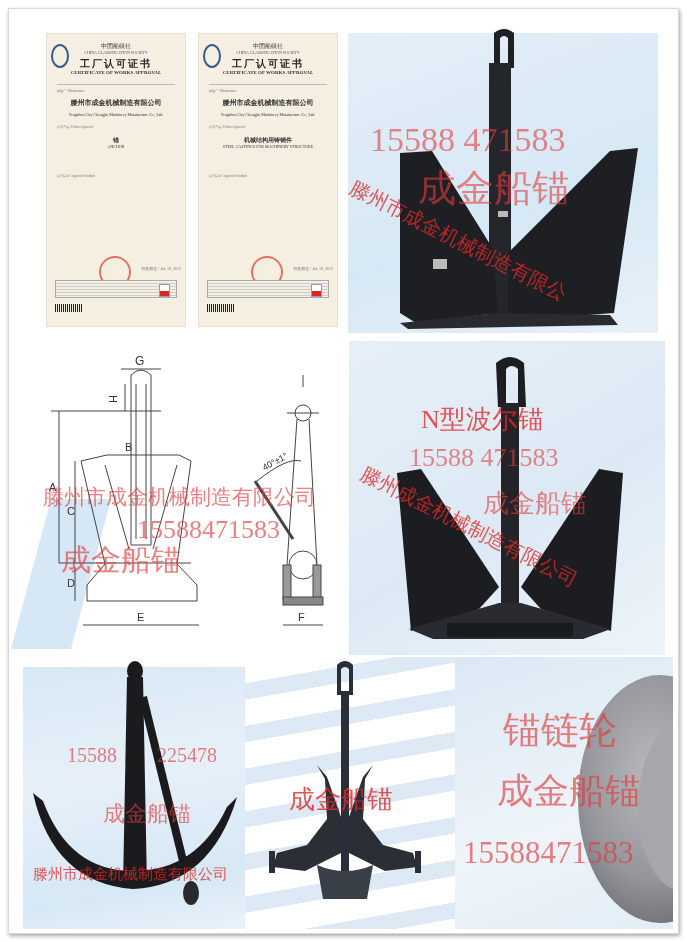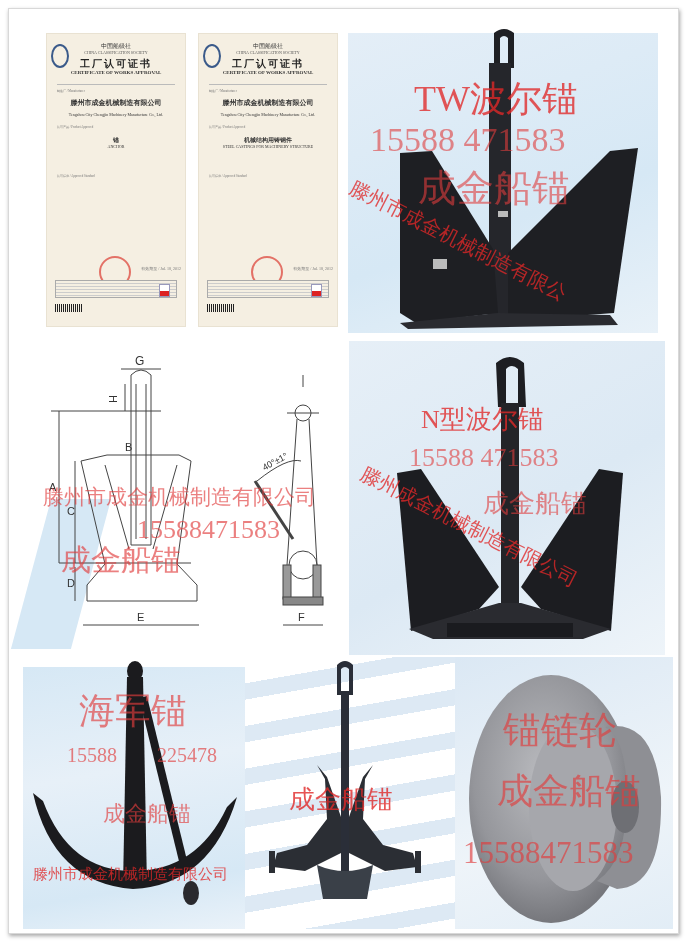--- a/index.html
+++ b/index.html
@@ -79,21 +79,20 @@
     <div class="bg-swoosh" style="left:0;top:10px;width:310px;height:300px;background:linear-gradient(160deg,#e4eef7 0%,#d6e8f5 60%,#e8f1f8 100%);"></div>
     <svg width="320" height="312">
       <path d="M146 10 q10 -8 20 0 l0 35 l-6 0 l0 -30 q-4 -4 -8 0 l0 30 l-6 0 z" fill="#1f2024"></path>
       <rect x="141" y="40" width="22" height="260" fill="#25262b"></rect>
       <polygon points="52,130 84,128 145,226 150,290 68,300 52,290" fill="#1e1f23"></polygon>
       <polygon points="262,128 290,125 266,290 160,298 160,230" fill="#1e1f23"></polygon>
       <polygon points="52,300 150,290 262,292 270,302 60,306" fill="#2a2b30"></polygon>
       <rect x="150" y="188" width="10" height="6" fill="#bbb"></rect>
       <rect x="85" y="236" width="14" height="10" fill="#bbb"></rect>
     </svg>
-    <div class="wm" style="left:66px;top:58px;font-size:36px;">TW波尔锚</div>
     <div class="wm" style="left:22px;top:100px;font-size:34px;color:rgba(224,60,60,0.6);">15588 471583</div>
     <div class="wm" style="left:70px;top:146px;font-size:38px;color:rgba(224,60,60,0.6);">成金船锚</div>
     <div class="wm" style="left:8px;top:154px;font-size:20px;transform:rotate(27deg);transform-origin:left top;">滕州市成金机械制造有限公</div>
   </div>
 
   <div class="panel" style="left:2px;top:330px;width:335px;height:312px;background:#fff;">
     <div class="bg-swoosh" style="left:20px;top:160px;width:60px;height:150px;transform:skewX(-15deg);"></div>
     <svg width="335" height="312" stroke="#444" fill="none" stroke-width="1">
 
       <line x1="110" y1="30" x2="150" y2="30"></line>
@@ -164,42 +163,41 @@
 
   <div class="panel" style="left:14px;top:648px;width:222px;height:272px;background:#fff;">
     <div class="bg-swoosh" style="left:0;top:10px;width:222px;height:262px;background:linear-gradient(170deg,#d6e8f5 0%,#e7f0f8 40%,#d6e8f5 80%,#eaf2f9 100%);"></div>
     <svg width="222" height="272">
       <ellipse cx="112" cy="14" rx="8" ry="10" fill="#1b1b1e"></ellipse>
       <polygon points="104,20 120,20 124,230 100,230" fill="#1b1b1e"></polygon>
       <path d="M120 40 L162 212" stroke="#1b1b1e" stroke-width="8"></path>
       <path d="M10 136 q20 90 100 96 q78 -4 104 -92 l-10 10 q-30 64 -94 64 q-64 0 -90 -70 z" fill="#1b1b1e"></path>
       <ellipse cx="168" cy="236" rx="8" ry="12" fill="#2a2a2e"></ellipse>
     </svg>
-    <div class="wm" style="left:56px;top:36px;font-size:36px;color:rgba(224,60,60,0.65);">海军锚</div>
     <div class="wm" style="left:44px;top:88px;font-size:20px;color:rgba(224,60,60,0.65);">15588</div>
     <div class="wm" style="left:134px;top:88px;font-size:20px;color:rgba(224,60,60,0.65);">225478</div>
     <div class="wm" style="left:80px;top:146px;font-size:22px;color:rgba(224,60,60,0.65);">成金船锚</div>
     <div class="wm" style="left:10px;top:210px;font-size:15px;">滕州市成金机械制造有限公司</div>
   </div>
 
   <div class="panel" style="left:236px;top:648px;width:210px;height:272px;background:#fff;">
     <div class="bg-swoosh" style="left:0;top:0;width:210px;height:272px;background:repeating-linear-gradient(170deg,#fff 0 26px,#dde9f4 26px 42px);"></div>
     <svg width="210" height="272">
       <path d="M92 8 q8 -8 16 0 l0 30 l-4 0 l0 -26 q-4 -4 -8 0 l0 26 l-4 0 z" fill="#2a2e38"></path>
       <rect x="96" y="34" width="8" height="200" fill="#2a2e38"></rect>
       <polygon points="72,108 80,122 82,162 62,188 32,196 28,210 60,214 96,196 96,160 82,120" fill="#2b2e34"></polygon>
       <polygon points="128,108 120,122 118,162 138,188 168,196 172,210 140,214 104,196 104,160 118,120" fill="#2b2e34"></polygon>
       <rect x="24" y="194" width="6" height="22" fill="#2b2e34"></rect>
       <rect x="170" y="194" width="6" height="22" fill="#2b2e34"></rect>
       <path d="M72 208 q28 12 56 0 l-6 34 l-44 0 z" fill="#3a4048"></path>
     </svg>
     <div class="wm" style="left:44px;top:130px;font-size:26px;color:rgba(224,40,40,0.8);">成金船锚</div>
   </div>
 
-  <div class="panel" style="left:446px;top:648px;width:218px;height:272px;background:#fff;">
+  <div class="panel" style="left:446px;top:648px;width:218px;height:272px;background:#fff;text-align:center;">
     <div class="bg-swoosh" style="left:0;top:0;width:218px;height:272px;background:linear-gradient(160deg,#dbe8f4 0%,#eef4f9 60%,#e2edf6 100%);"></div>
     <svg width="218" height="272">
       <defs>
         <radialGradient id="disc" cx="45%" cy="40%" r="60%">
           <stop offset="0%" stop-color="#b9babe"></stop>
           <stop offset="70%" stop-color="#95969b"></stop>
           <stop offset="100%" stop-color="#76777c"></stop>
         </radialGradient>
       </defs>
       <ellipse cx="96" cy="142" rx="82" ry="124" fill="url(#disc)"></ellipse>

